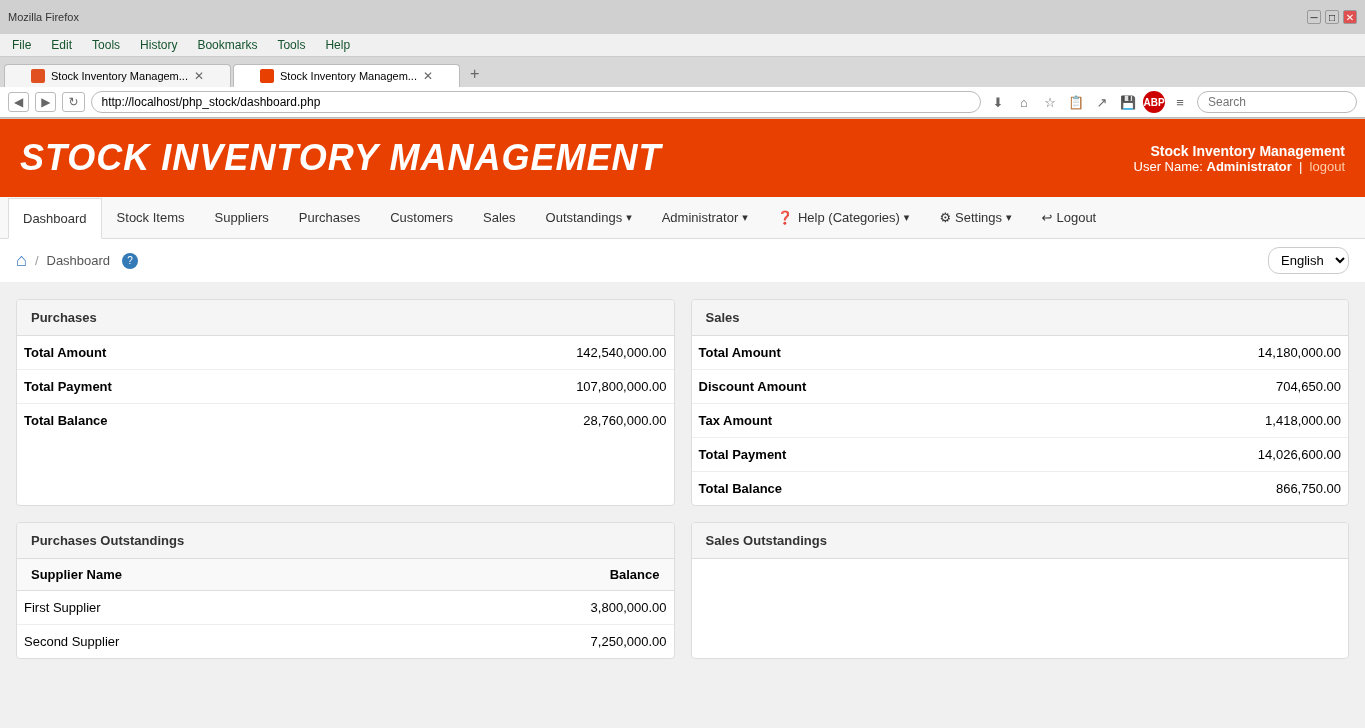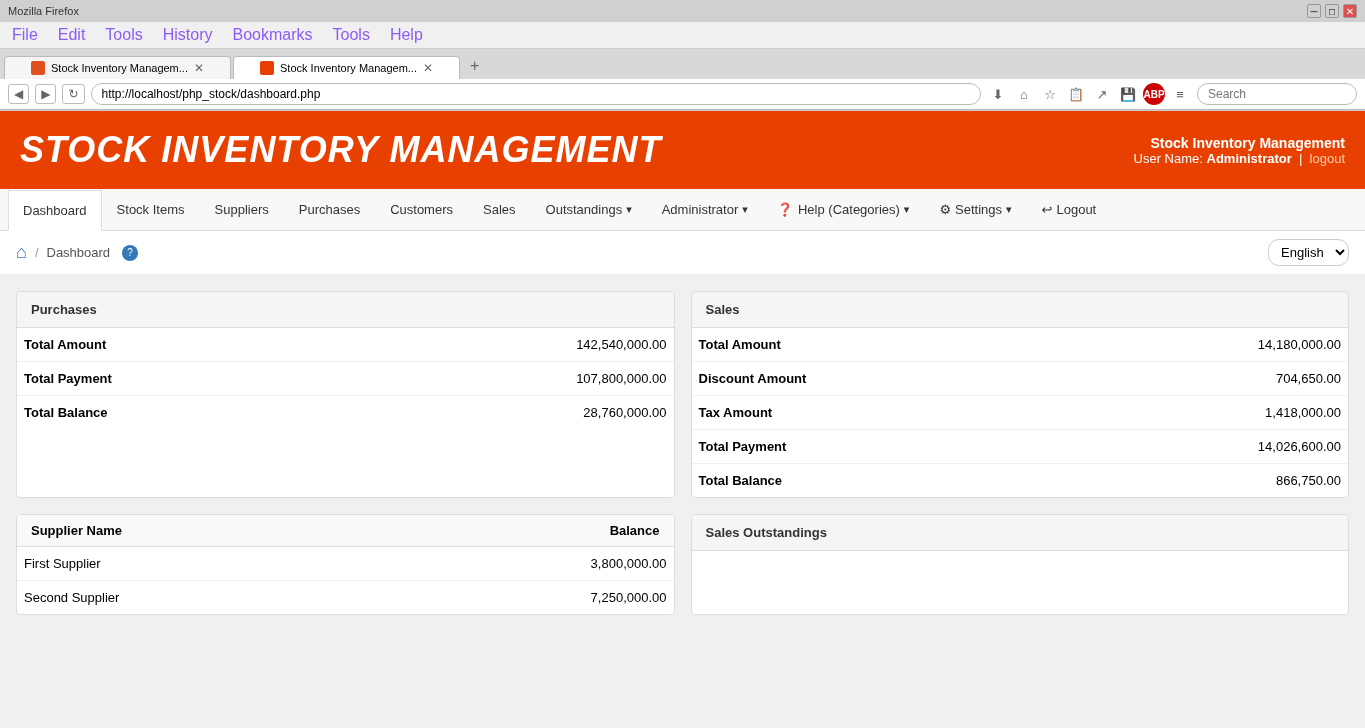--- a/index.html
+++ b/index.html
@@ -1,41 +1,41 @@
 <!DOCTYPE html>
 <html><head>
   <meta charset="utf-8">
   <style>
     * { box-sizing: border-box; margin: 0; padding: 0; }
     body { font-family: Arial, sans-serif; font-size: 13px; background: #f0f0f0; }
 
     
     .browser-chrome { background: #e8e8e8; border-bottom: 1px solid #ccc; }
-    .browser-titlebar { background: #d0d0d0; height: 22px; display: flex; align-items: center; padding: 0 8px; justify-content: space-between; }
+    .browser-titlebar { background: #d0d0d0; height: 34px; display: flex; align-items: center; padding: 0 8px; justify-content: space-between; }
     .browser-titlebar-text { font-size: 11px; color: #333; }
     .browser-controls { display: flex; gap: 4px; }
     .browser-control { width: 14px; height: 14px; border-radius: 2px; border: 1px solid #999; display: flex; align-items: center; justify-content: center; font-size: 10px; cursor: pointer; background: #d0d0d0; }
     .browser-control.close { background: #e05050; color: white; }
 
     .browser-tabs { background: #d8d8d8; display: flex; align-items: flex-end; padding: 4px 4px 0; gap: 2px; }
     .browser-tab { background: #f5f5f5; border: 1px solid #bbb; border-bottom: none; border-radius: 4px 4px 0 0; padding: 4px 26px; font-size: 11px; display: flex; align-items: center; gap: 6px; min-width: 160px; cursor: pointer; }
     .browser-tab.active { background: #fff; }
     .browser-tab .tab-icon { width: 14px; height: 14px; background: #e05020; border-radius: 2px; display: inline-block; flex-shrink: 0; }
     .browser-tab .tab-close { margin-left: auto; color: #666; font-size: 12px; }
     .browser-tab-new { background: none; border: none; padding: 4px 8px; font-size: 16px; color: #666; cursor: pointer; }
 
     .browser-addressbar { background: #fff; border-bottom: 1px solid #bbb; padding: 4px 8px; display: flex; align-items: center; gap: 6px; }
     .browser-nav-btn { background: none; border: 1px solid #bbb; border-radius: 3px; padding: 2px 5px; font-size: 12px; color: #666; cursor: pointer; }
     .address-field { flex: 1; border: 1px solid #bbb; border-radius: 12px; padding: 3px 10px; font-size: 12px; background: #fff; }
     .browser-icons { display: flex; gap: 4px; align-items: center; }
     .browser-icon { width: 22px; height: 22px; display: flex; align-items: center; justify-content: center; color: #666; font-size: 13px; cursor: pointer; border-radius: 3px; }
     .search-field { border: 1px solid #bbb; border-radius: 12px; padding: 3px 10px; font-size: 12px; background: #fff; width: 160px; }
 
     .browser-menubar { background: #f0f0f0; padding: 2px 8px; display: flex; gap: 12px; border-bottom: 1px solid #ccc; }
-    .browser-menubar span { font-size: 16px; color: #8b5cf6; cursor: pointer; padding: 2px 4px; }
+    .browser-menubar span { font-size: 12px; color: #14532d; cursor: pointer; padding: 2px 4px; }
 
     
     .app-header { background: #e84000; color: white; padding: 18px 20px; display: flex; align-items: center; justify-content: space-between; }
     .app-title { font-size: 36px; font-weight: 900; color: white; letter-spacing: 1px; text-transform: uppercase; font-style: italic; }
     .app-header-right { text-align: right; }
     .app-header-right .app-name { font-size: 14px; font-weight: bold; }
     .app-header-right .app-user { font-size: 13px; }
     .app-header-right .app-user a { color: #ffccaa; text-decoration: none; }
 
     .nav-bar { background: #f8f8f8; border-bottom: 1px solid #ddd; display: flex; align-items: center; padding: 0 8px; }
@@ -216,20 +216,21 @@
               <td>866,750.00</td>
             </tr>
           </tbody>
       </table>
     </div>
   </div>
 
   <div class="dashboard-row">
 
     <div class="dashboard-panel">
+      <div class="panel-header">Purchases Outstandings</div>
       <table class="panel-table">
         <thead>
           <tr>
             <th>Supplier Name</th>
             <th>Balance</th>
           </tr>
         </thead>
         <tbody id="po-tbody">
             <tr>
               <td>First Supplier</td>

